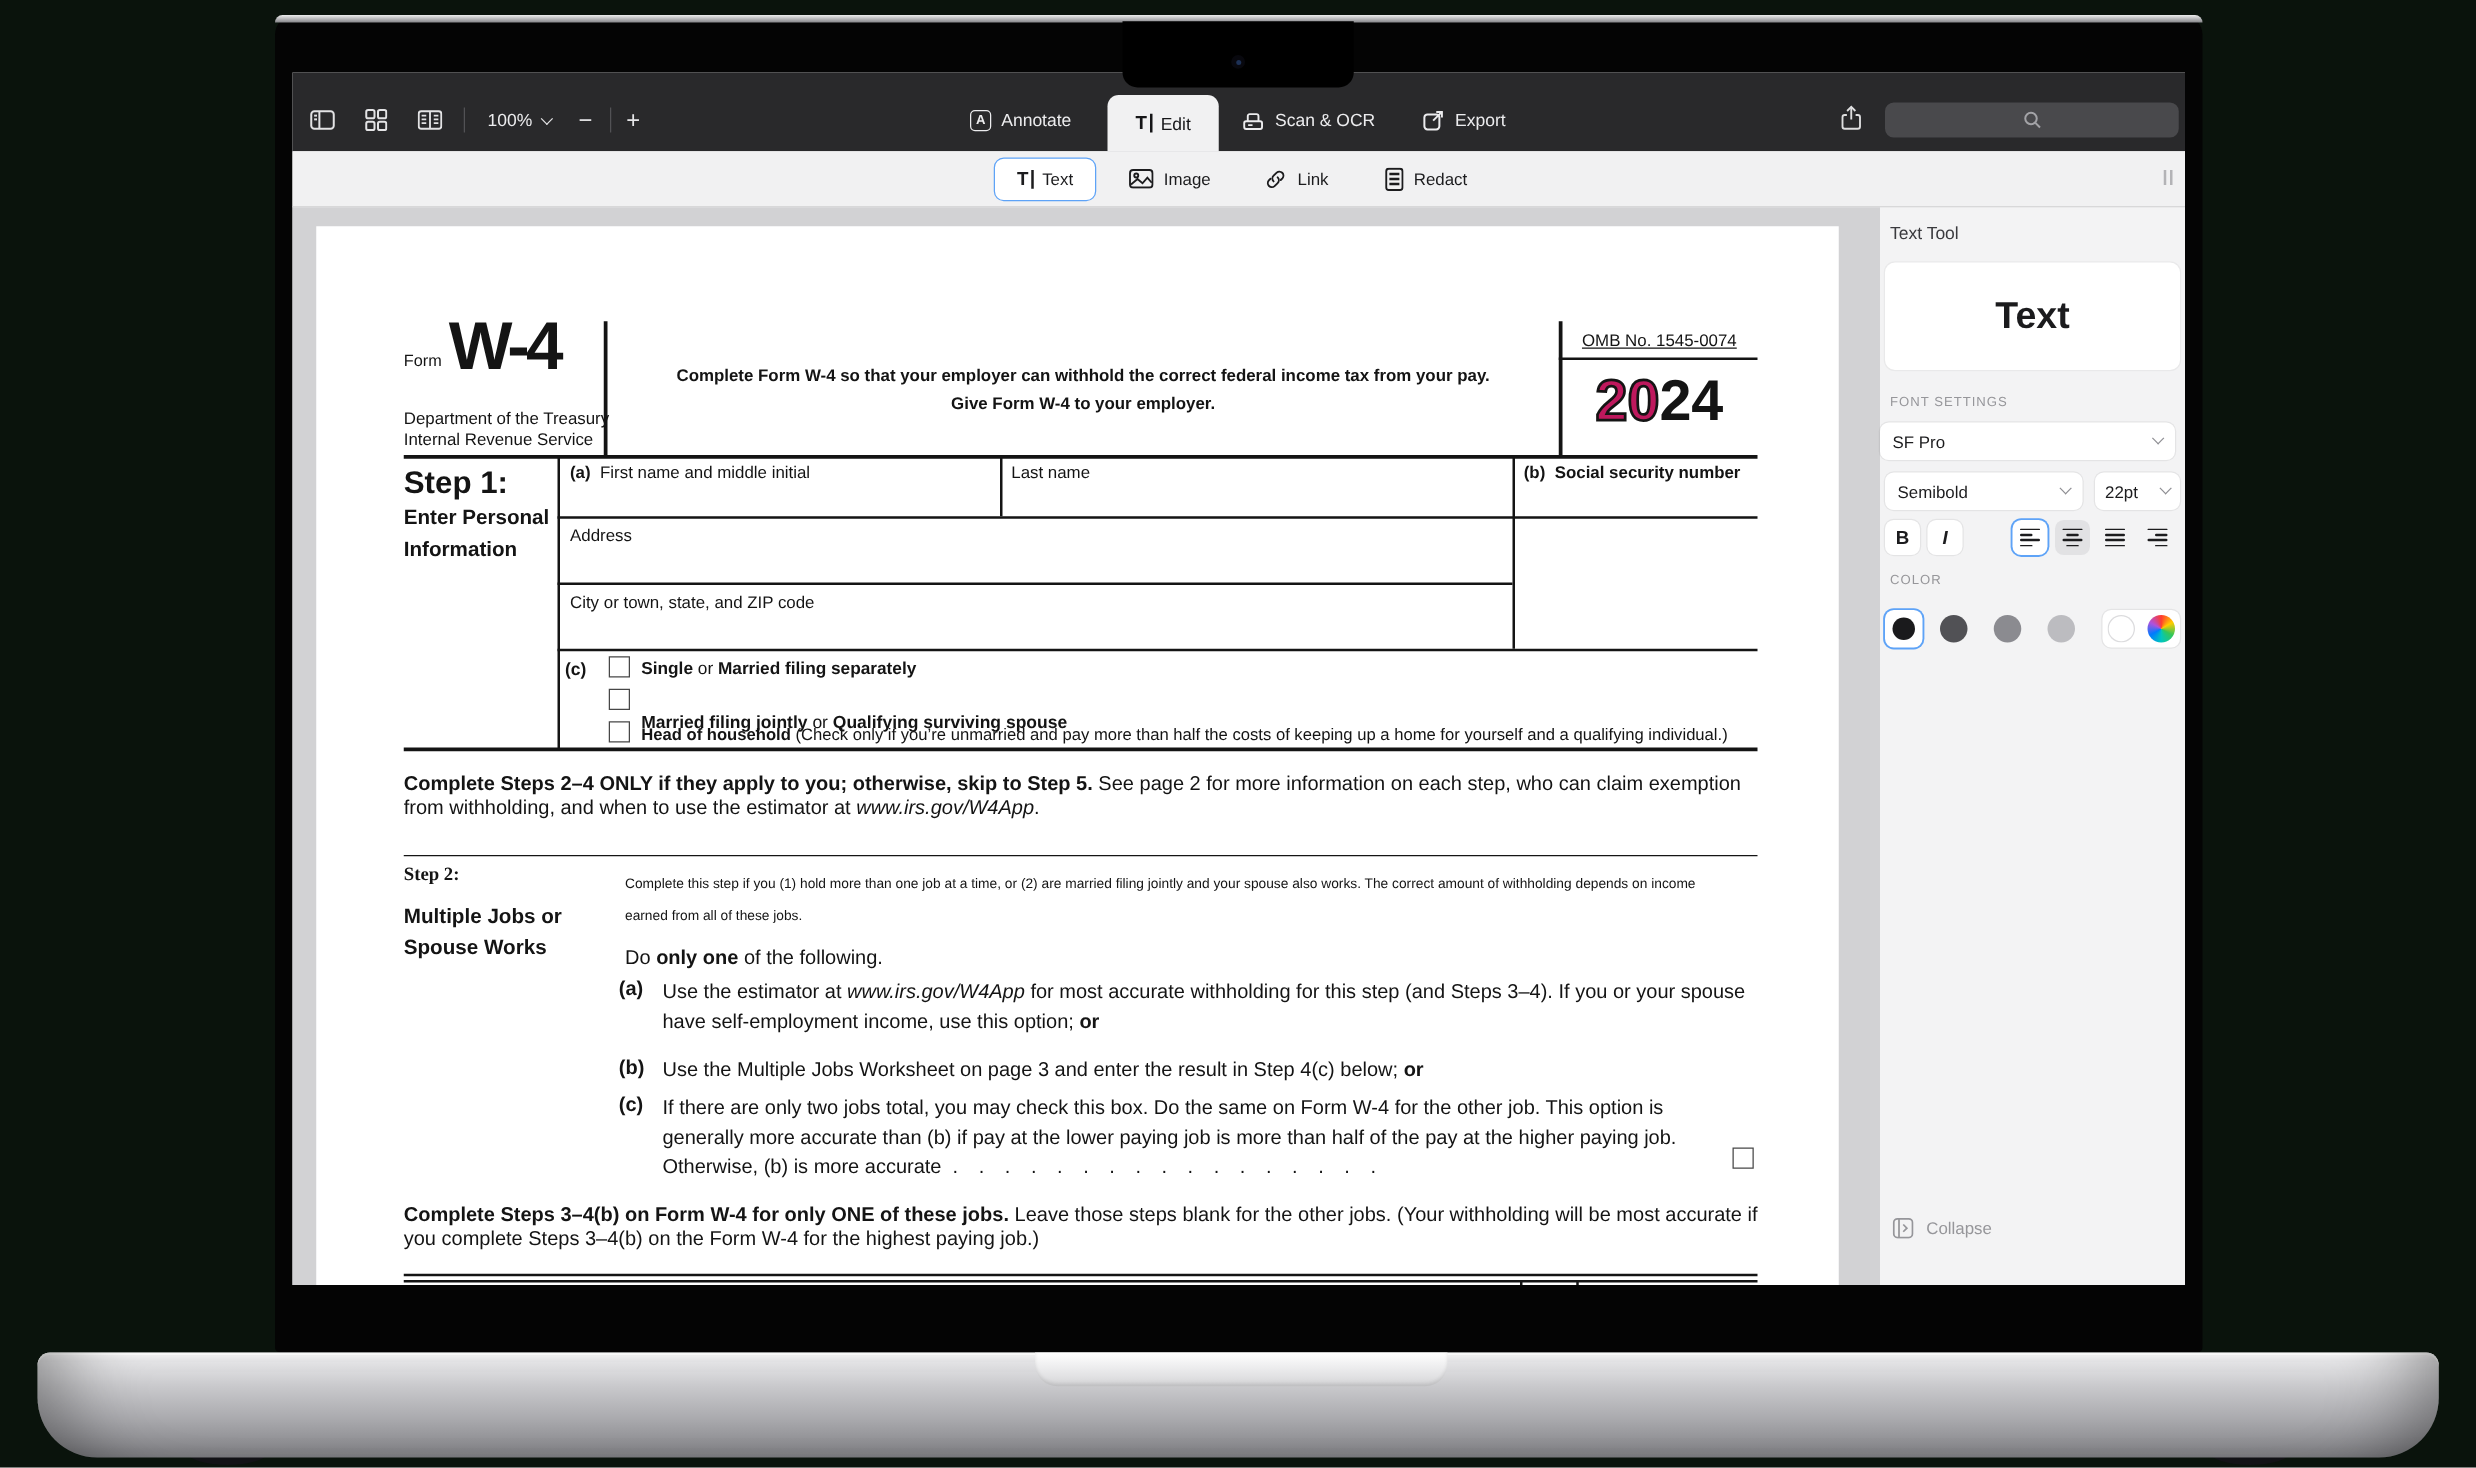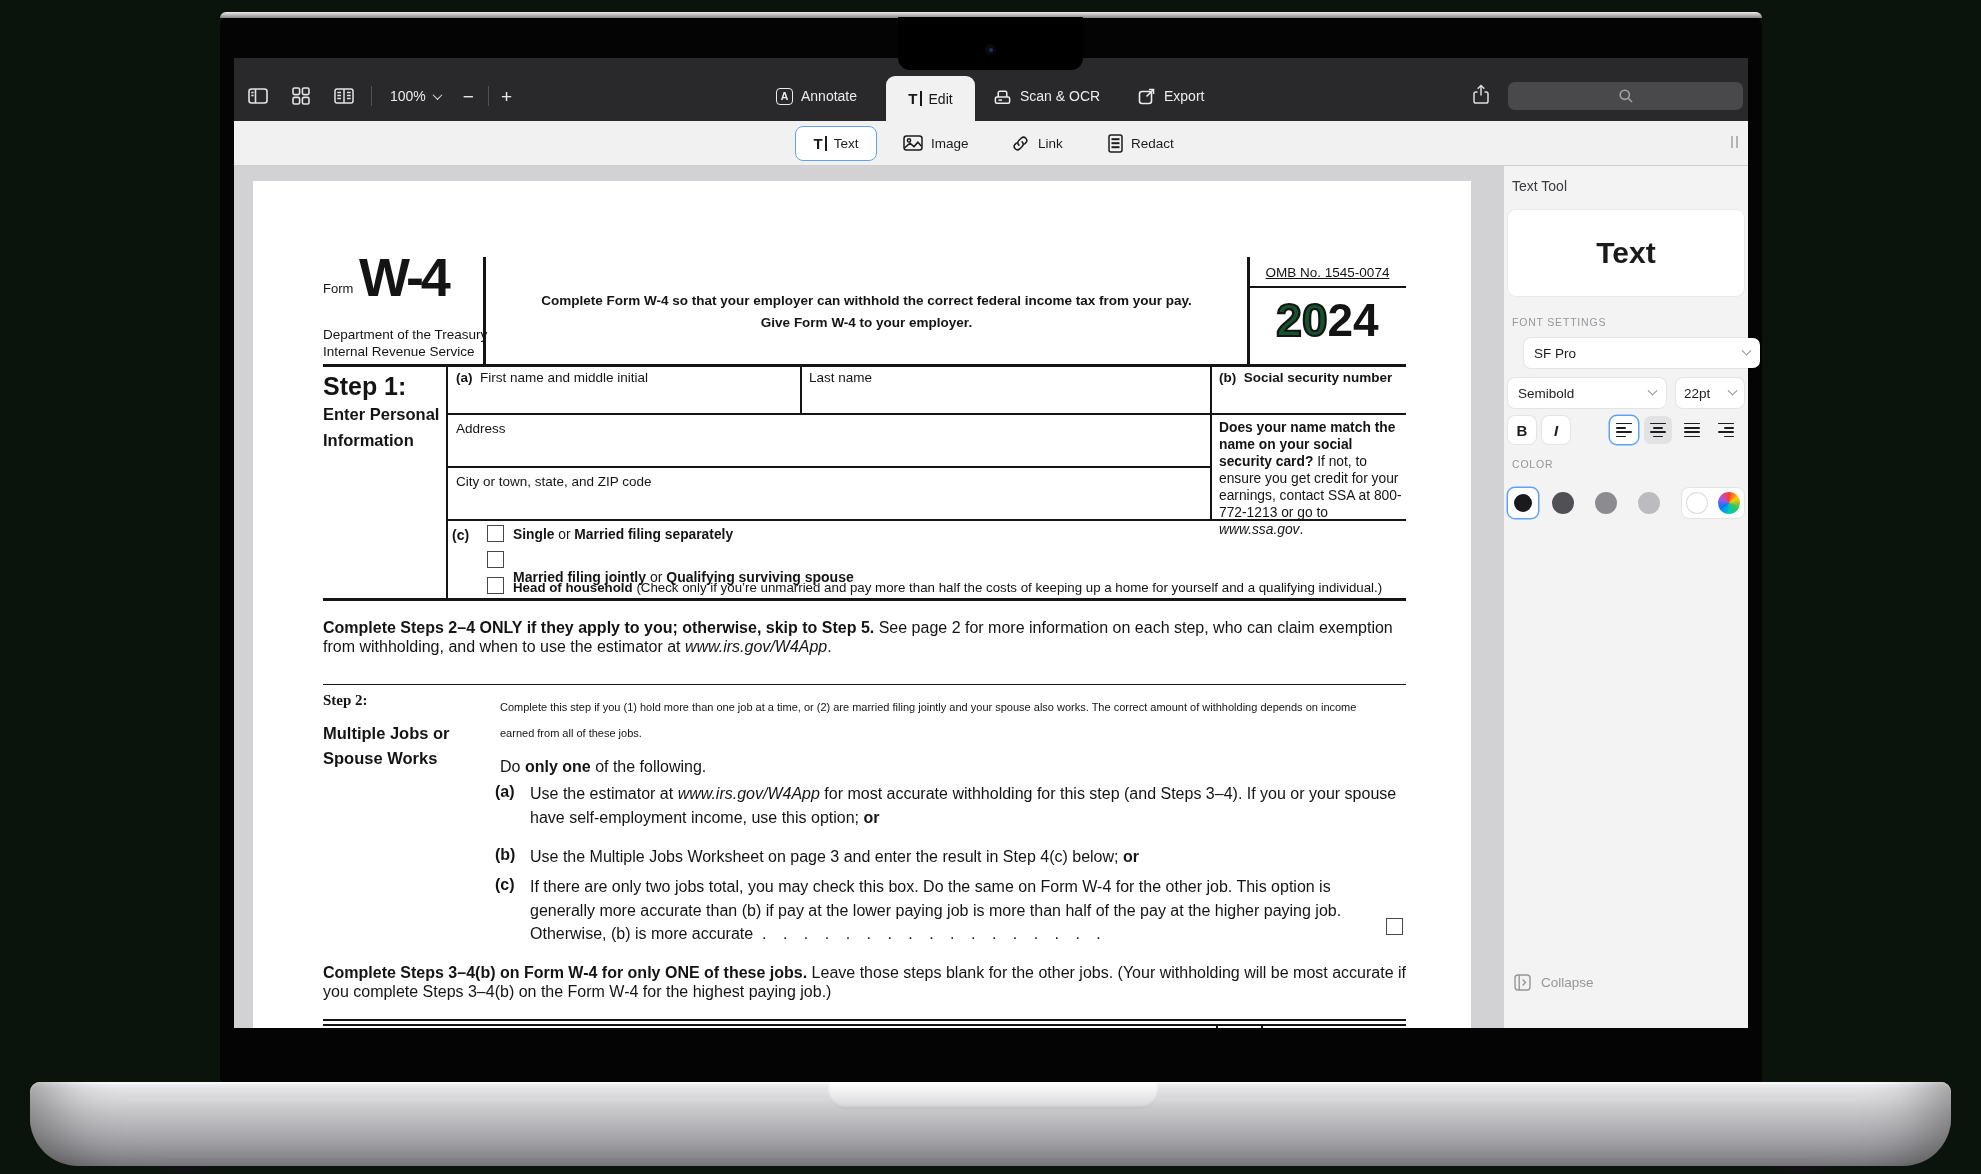--- a/index.html
+++ b/index.html
@@ -240,38 +240,37 @@
         <div class="abs" style="left:70px;top:145px;font-size:13.5px;line-height:17px;">
           <div>Department of the Treasury</div>
           <div>Internal Revenue Service</div>
         </div>
         <div class="vline" style="left:230px;top:76px;width:2.5px;height:107px;"></div>
         <div class="abs b" style="left:233px;top:112px;width:761px;text-align:center;font-size:13.5px;">Complete Form W-4 so that your employer can withhold the correct federal income tax from your pay.</div>
         <div class="abs b" style="left:233px;top:134px;width:761px;text-align:center;font-size:13.5px;">Give Form W-4 to your employer.</div>
         <div class="vline" style="left:994px;top:76px;width:2.5px;height:107px;"></div>
         <div class="abs" style="left:996px;top:84px;width:157px;text-align:center;font-size:13.5px;text-decoration:underline;">OMB No. 1545-0074</div>
         <div class="hline" style="left:994px;top:105px;width:159px;height:2px;"></div>
-        <div class="abs" style="left:996px;top:112px;width:157px;text-align:center;font-size:46px;font-weight:800;"><span style="-webkit-text-stroke:2.2px #141414;color:#14532d;">20</span><span>24</span></div>
+        <div class="abs" style="left:996px;top:112px;width:157px;text-align:center;font-size:46px;font-weight:800;"><span style="-webkit-text-stroke:2.2px #141414;color:#be185d;">20</span><span>24</span></div>
         <div class="hline" style="left:70px;top:183px;width:1083px;height:2.5px;"></div>
 
         <div class="abs b" style="left:70px;top:190px;font-size:25px;">Step 1:</div>
         <div class="abs b" style="left:70px;top:220px;width:125px;font-size:16.5px;line-height:26px;">Enter Personal Information</div>
         <div class="vline" style="left:193px;top:183px;width:2px;height:236px;"></div>
         <div class="hline" style="left:193px;top:232px;width:960px;height:1.5px;"></div>
         <div class="hline" style="left:193px;top:285px;width:764px;height:1.5px;"></div>
         <div class="hline" style="left:193px;top:338px;width:960px;height:1.5px;"></div>
         <div class="vline" style="left:547px;top:183px;width:1.5px;height:49px;"></div>
         <div class="vline" style="left:957px;top:183px;width:1.5px;height:155px;"></div>
 
         <div class="abs fld" style="left:203px;top:189px;"><span class="b">(a)</span>&nbsp;&nbsp;<span>First name and middle initial</span></div>
         <div class="abs fld" style="left:556px;top:189px;">Last name</div>
         <div class="abs fld b" style="left:966px;top:189px;"><span>(b)</span>&nbsp;&nbsp;<span>Social security number</span></div>
         <div class="abs fld" style="left:203px;top:240px;">Address</div>
         <div class="abs fld" style="left:203px;top:293px;">City or town, state, and ZIP code</div>
-        <div class="abs" style="left:966px;top:238px;width:186px;font-size:13.8px;line-height:17px;"><span class="b">Does your name match the name on your social security card?</span><span> If not, to ensure you get credit for your earnings, contact SSA at 800-772-1213 or go to </span><span class="i">www.ssa.gov</span><span>.</span></div>
 
         <div class="abs b" style="left:199px;top:346px;font-size:14px;">(c)</div>
         <div class="cbx" style="left:234px;top:344px;"></div>
         <div class="abs" style="left:260px;top:346px;font-size:13.8px;"><span class="b">Single</span><span> or </span><span class="b">Married filing separately</span></div>
         <div class="cbx" style="left:234px;top:370px;"></div>
         <div class="abs" style="left:260px;top:388px;font-size:14px;"><span class="b">Married filing jointly</span><span> or </span><span class="b">Qualifying surviving spouse</span></div>
         <div class="cbx" style="left:234px;top:396px;"></div>
         <div class="abs" style="left:260px;top:399px;font-size:13.3px;white-space:nowrap;"><span class="b">Head of household</span><span> (Check only if you’re unmarried and pay more than half the costs of keeping up a home for yourself and a qualifying individual.)</span></div>
         <div class="hline" style="left:70px;top:417px;width:1083px;height:2.5px;"></div>
 
@@ -300,21 +299,21 @@
         <div class="vline" style="left:963px;top:843px;width:1.5px;height:4px;"></div>
         <div class="vline" style="left:1008px;top:843px;width:1.5px;height:4px;"></div>
       </div>
     </div>
 
     <div class="panel">
       <div class="pn-title">Text Tool</div>
       <div class="pn-card">Text</div>
       <div class="pn-label" style="top:150px;">FONT SETTINGS</div>
 
-      <div class="select" style="left:20px;top:172px;width:236px;">
+      <div class="select" style="left:0;top:172px;width:236px;">
         <span>SF Pro</span>
         <span class="chev"></span>
       </div>
       <div class="select" style="left:4px;top:212px;width:158px;">
         <span>Semibold</span>
         <span class="chev"></span>
       </div>
       <div class="select" style="left:172px;top:212px;width:68px;padding:0 8px;">
         <span>22pt</span>
         <span class="chev"></span>

